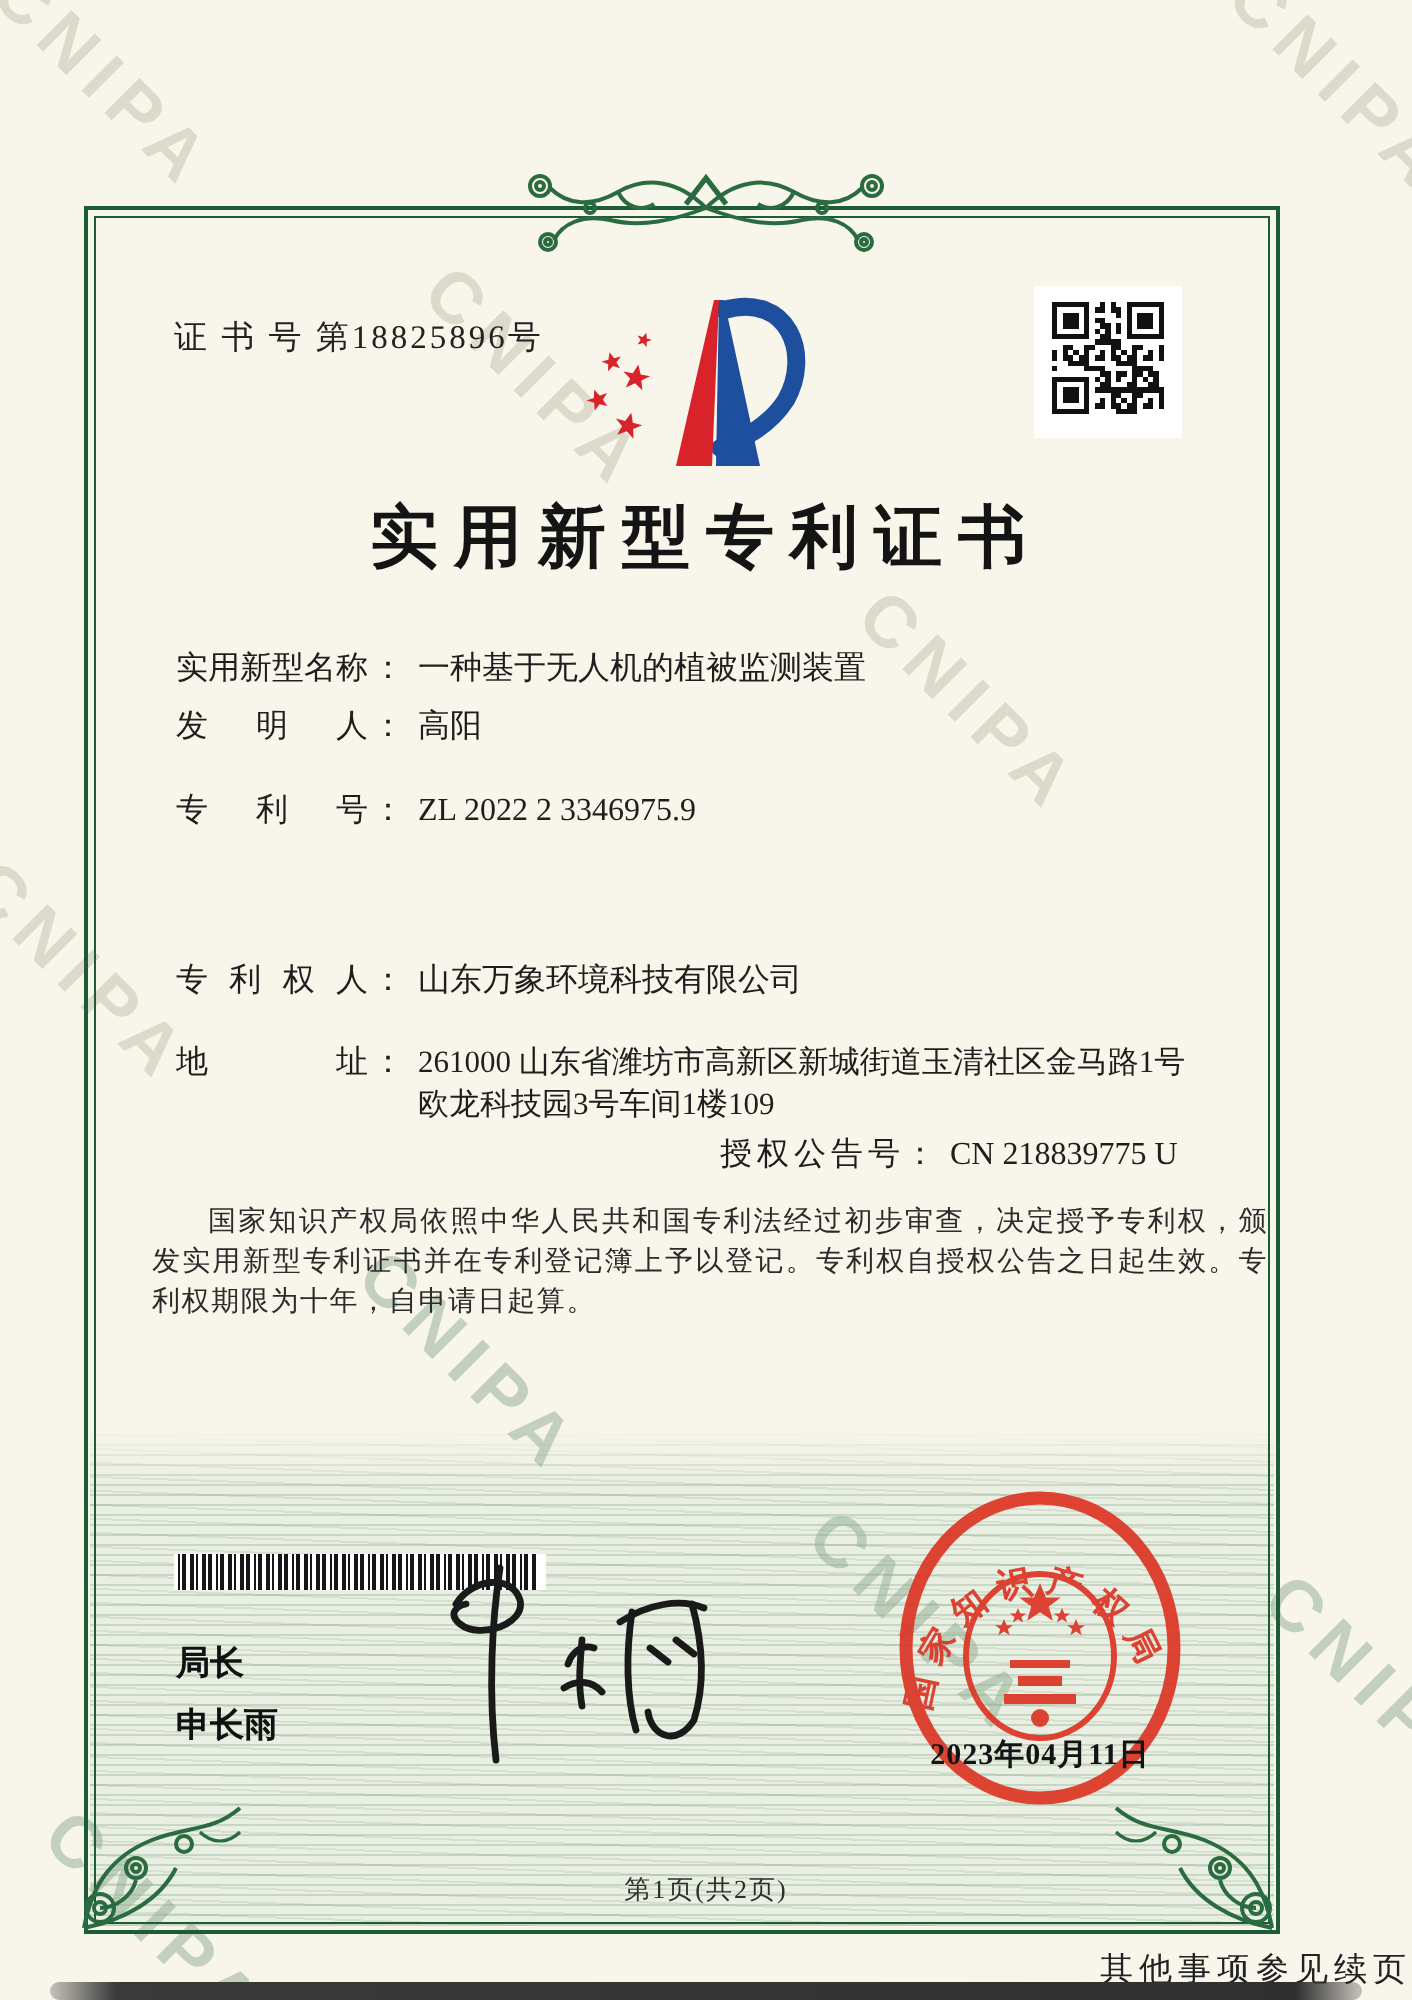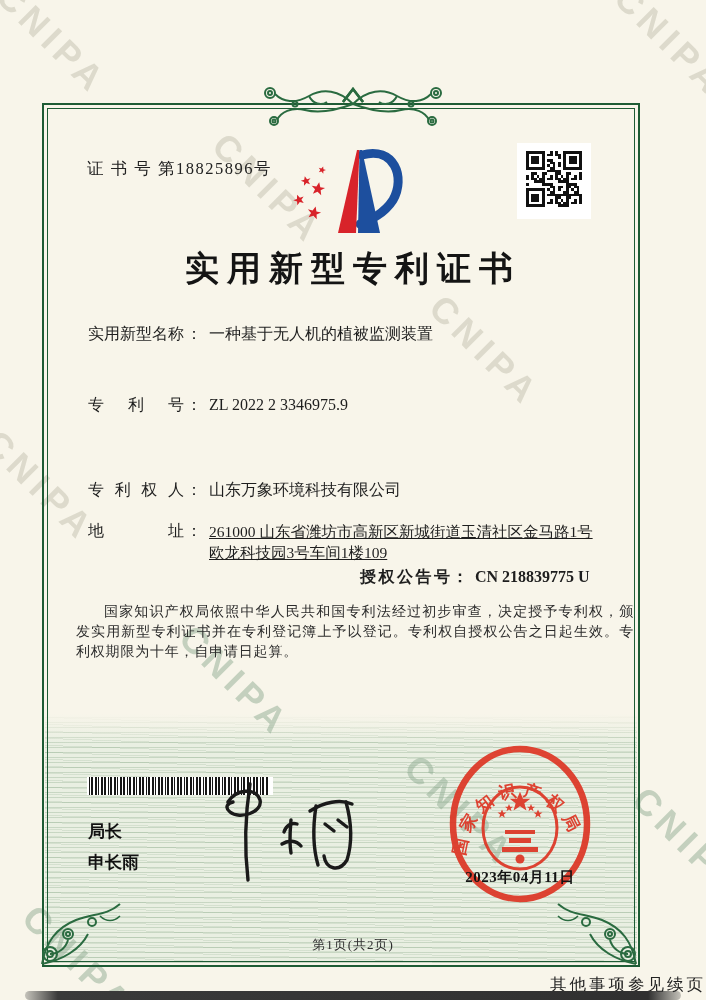--- a/index.html
+++ b/index.html
@@ -23,26 +23,26 @@
   .flourish{position:absolute;z-index:4;}
   
   .certno{position:absolute;left:87px;top:142px;z-index:5;font-size:16.5px;letter-spacing:1.5px;color:#222;margin-top:16px;}
   .logo{position:absolute;left:292px;top:143px;z-index:5;}
   .qrpad{position:absolute;left:517px;top:143px;width:74px;height:76px;background:#fff;z-index:5;}
   .qr{position:absolute;left:9px;top:8px;width:56px;height:56px;}
   .title{position:absolute;left:0;top:246px;width:706px;text-align:center;z-index:5;
          font-size:34px;font-weight:bold;letter-spacing:8px;color:#141414;}
   
   .row{position:absolute;left:88px;z-index:5;font-size:16px;color:#1e1e1e;white-space:nowrap;}
-  .row2{position:absolute;left:360px;z-index:5;font-size:16px;color:#1e1e1e;white-space:nowrap;font-weight:bold;}
+  .row2{position:absolute;left:360px;z-index:5;font-size:16px;color:#1e1e1e;white-space:nowrap;}
   .f-label{display:inline-block;width:96px;text-align:justify;text-align-last:justify;vertical-align:top;}
   .f-label.w90{width:90px;}
   .f-colon{margin-left:2px;}
   .f-value{margin-left:7px;}
-  .addr-val{display:inline-block;vertical-align:top;margin-left:7px;font-size:15.5px;line-height:21px;white-space:normal;width:450px;text-decoration:underline;}
+  .addr-val{display:inline-block;vertical-align:top;margin-left:7px;font-size:15.5px;line-height:21px;white-space:normal;width:450px;}
   
   .paras{position:absolute;left:76px;top:602px;width:558px;z-index:5;font-size:14px;line-height:20px;
          letter-spacing:.8px;color:#2b2b2b;text-align:justify;}
   .paras p{margin:0 0 8px;text-indent:2em;}
   
   .barcode{position:absolute;left:87px;top:777px;width:186px;height:18px;z-index:5;background:#fff;}
   .barcode div{position:absolute;top:0;bottom:0;background:#161616;}
   .signerbox{position:absolute;left:88px;top:816px;z-index:5;font-family:"Liberation Sans","DejaVu Sans",sans-serif;
              font-size:17px;font-weight:600;color:#111;line-height:31px;}
   .signature{position:absolute;left:188px;top:776px;z-index:6;}
@@ -275,20 +275,23 @@
           <rect x="1" y="15" width="5" height="5" fill="#fff"></rect>
           <rect x="2" y="16" width="3" height="3" fill="#111"></rect>
         </svg></div>
   </div>
 
   <div class="title">实用新型专利证书</div>
 
   <div class="row" style="top:324px">
     <span class="f-label">实用新型名称</span><span class="f-colon">：</span><span class="f-value">一种基于无人机的植被监测装置</span>
   </div>
+  <div class="row" style="top:353px">
+    <span class="f-label">发明人</span><span class="f-colon">：</span><span class="f-value">高阳</span>
+  </div>
   <div class="row" style="top:395px">
     <span class="f-label">专利号</span><span class="f-colon">：</span><span class="f-value">ZL 2022 2 3346975.9</span>
   </div>
   <div class="row" style="top:480px">
     <span class="f-label">专利权人</span><span class="f-colon">：</span><span class="f-value">山东万象环境科技有限公司</span>
   </div>
   <div class="row" style="top:521px">
     <span class="f-label">地址</span><span class="f-colon">：</span><span class="addr-val"><span>261000 山东省潍坊市高新区新城街道玉清社区金马路1号</span><br><span>欧龙科技园3号车间1楼109</span></span>
   </div>
   <div class="row2" style="top:567px">

